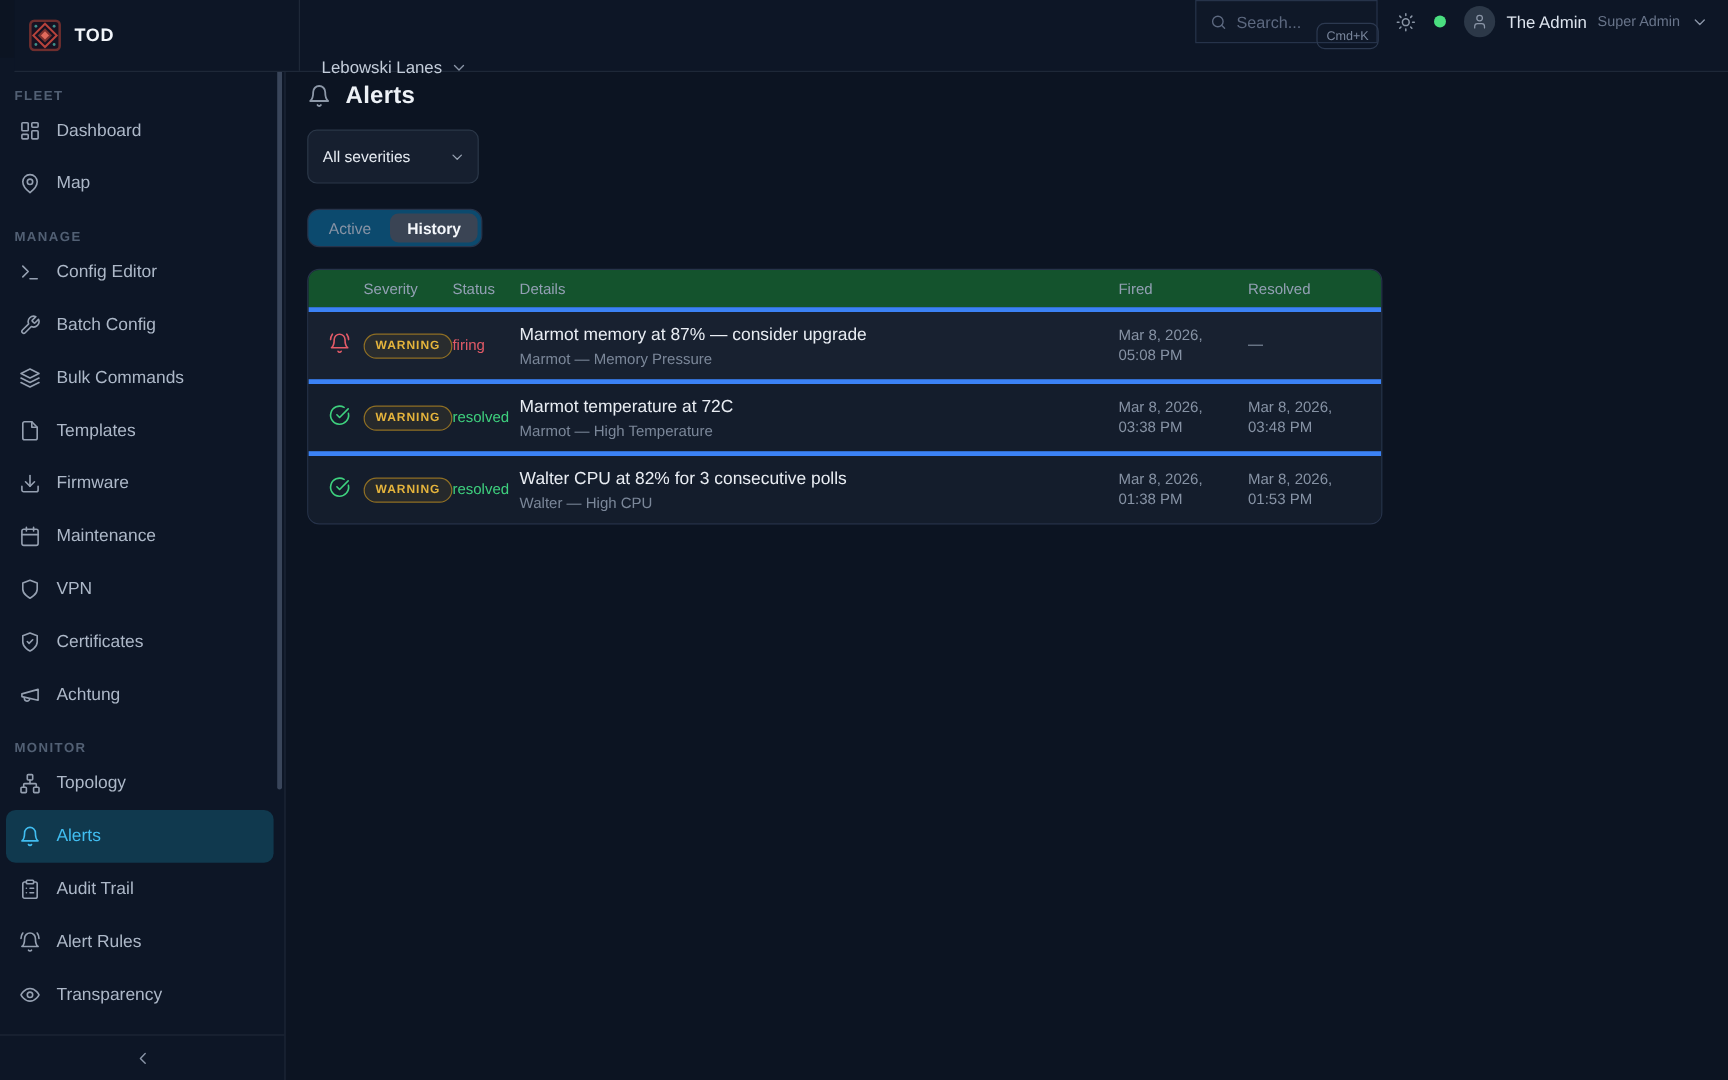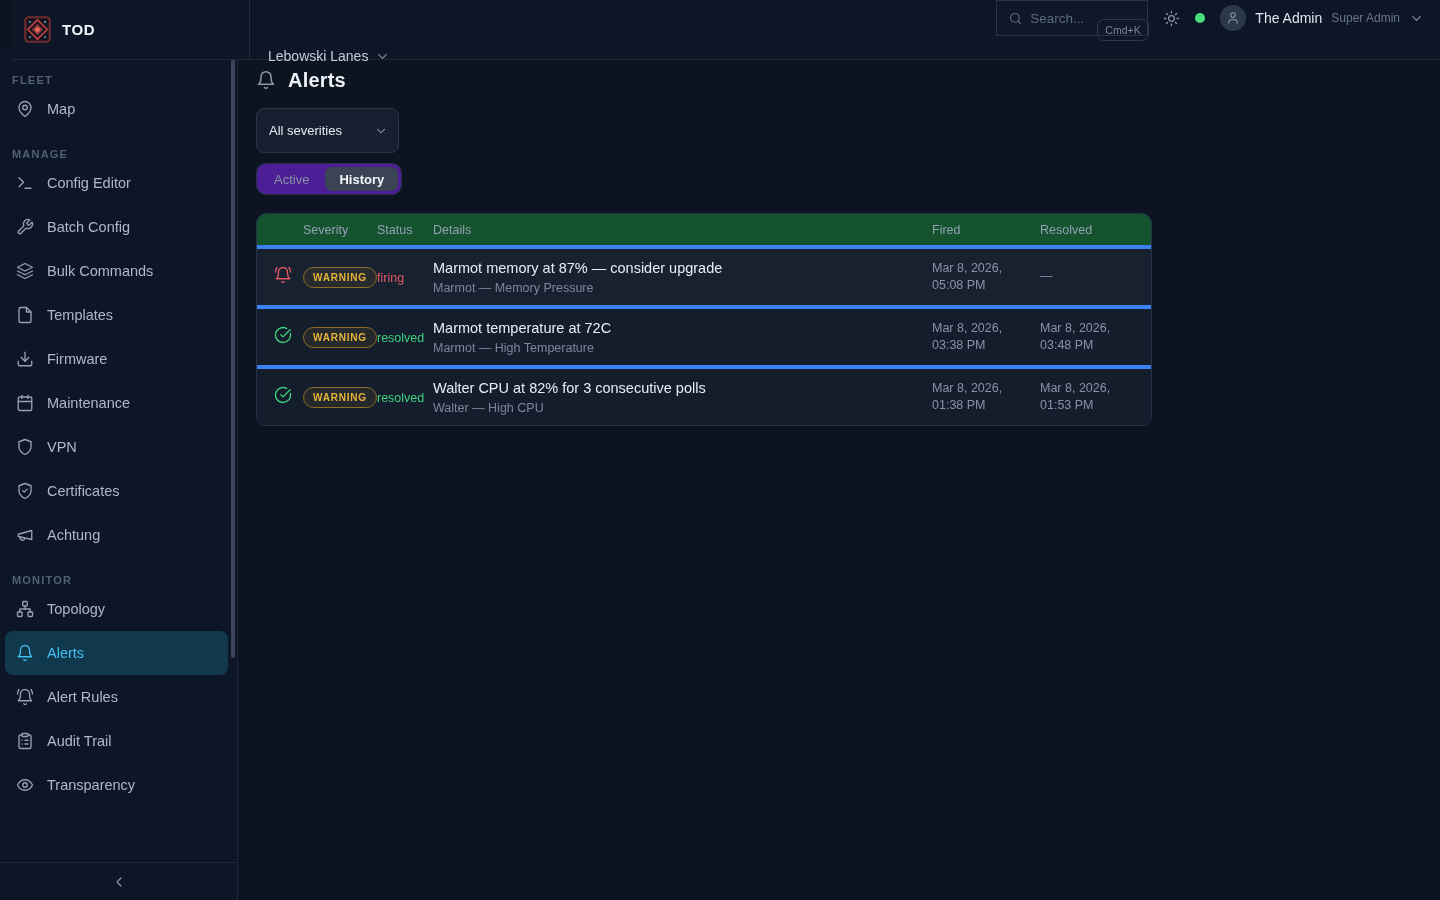--- a/index.html
+++ b/index.html
@@ -94,22 +94,22 @@
 
   .select {
     margin-top:16px; width:143px; height:45px;
     background:#161f2f; border:1px solid #2b3748; border-radius:8px;
     display:flex; align-items:center; padding:0 10px 0 12px;
     font-size:13px; color:#e6ebf2; cursor:pointer;
   }
   .select .ic { margin-left:auto; color:#97a2b2; }
 
   .tabs {
-    margin-top:10px; display:inline-flex; align-items:center;
-    background:#4c1d95; border:1px solid #27334a; border-radius:10px; padding:3px; gap:2px;
+    margin-top:21px; display:inline-flex; align-items:center;
+    background:#0c4a6e; border:1px solid #27334a; border-radius:10px; padding:3px; gap:2px;
   }
   .tab {
     height:24px; padding:0 14px; border-radius:7px;
     display:flex; align-items:center; font-size:13px; color:#8793a5; cursor:pointer;
   }
   .tab.active { background:#3a4454; color:#f4f7fb; font-weight:600; }
 
   
   .table {
     margin-top:18px; width:896px;
@@ -216,20 +216,31 @@
   </div>
 </div>
 
 <div class="sidebar">
   <div>
       <div class="side-section">
         <div class="section-label">FLEET</div>
         <div class="nav-item">
           <span class="ic">
             <svg width="18" height="18" viewBox="0 0 24 24" fill="none" stroke="currentColor" stroke-width="1.8" stroke-linecap="round" stroke-linejoin="round">
+              <rect x="3" y="3" width="7" height="9" rx="1"></rect>
+              <rect x="14" y="3" width="7" height="5" rx="1"></rect>
+              <rect x="14" y="12" width="7" height="9" rx="1"></rect>
+              <rect x="3" y="16" width="7" height="5" rx="1"></rect>
+            </svg>
+          </span>
+          <span class="nav-label">Dashboard</span>
+        </div>
+        <div class="nav-item">
+          <span class="ic">
+            <svg width="18" height="18" viewBox="0 0 24 24" fill="none" stroke="currentColor" stroke-width="1.8" stroke-linecap="round" stroke-linejoin="round">
               <path d="M20 10c0 6-8 12-8 12s-8-6-8-12a8 8 0 0 1 16 0z"></path>
               <circle cx="12" cy="10" r="3"></circle>
             </svg>
           </span>
           <span class="nav-label">Map</span>
         </div>
       </div>
       <div class="side-section">
         <div class="section-label">MANAGE</div>
         <div class="nav-item">
@@ -331,44 +342,44 @@
           <span class="nav-label">Topology</span>
         </div>
         <div class="nav-item active">
           <span class="ic">
             <svg width="18" height="18" viewBox="0 0 24 24" fill="none" stroke="currentColor" stroke-width="1.8" stroke-linecap="round" stroke-linejoin="round">
               <path d="M6 8a6 6 0 0 1 12 0c0 7 3 9 3 9H3s3-2 3-9"></path>
               <path d="M10.3 21a1.94 1.94 0 0 0 3.4 0"></path>
             </svg>
           </span>
           <span class="nav-label">Alerts</span>
-        </div>
-        <div class="nav-item">
-          <span class="ic">
-            <svg width="18" height="18" viewBox="0 0 24 24" fill="none" stroke="currentColor" stroke-width="1.8" stroke-linecap="round" stroke-linejoin="round">
-              <path d="M6 8a6 6 0 0 1 12 0c0 7 3 9 3 9H3s3-2 3-9"></path>
-              <path d="M10.3 21a1.94 1.94 0 0 0 3.4 0"></path>
-              <path d="M4 2C2.8 3.7 2 5.7 2 8"></path>
-              <path d="M22 8c0-2.3-.8-4.3-2-6"></path>
-            </svg>
-          </span>
-          <span class="nav-label">Alert Rules</span>
         </div>
         <div class="nav-item">
           <span class="ic">
             <svg width="18" height="18" viewBox="0 0 24 24" fill="none" stroke="currentColor" stroke-width="1.8" stroke-linecap="round" stroke-linejoin="round">
               <rect x="8" y="2" width="8" height="4" rx="1"></rect>
               <path d="M16 4h2a2 2 0 0 1 2 2v14a2 2 0 0 1-2 2H6a2 2 0 0 1-2-2V6a2 2 0 0 1 2-2h2"></path>
               <line x1="12" y1="11" x2="16" y2="11"></line>
               <line x1="12" y1="16" x2="16" y2="16"></line>
               <line x1="8" y1="11" x2="8.01" y2="11"></line>
               <line x1="8" y1="16" x2="8.01" y2="16"></line>
             </svg>
           </span>
           <span class="nav-label">Audit Trail</span>
+        </div>
+        <div class="nav-item">
+          <span class="ic">
+            <svg width="18" height="18" viewBox="0 0 24 24" fill="none" stroke="currentColor" stroke-width="1.8" stroke-linecap="round" stroke-linejoin="round">
+              <path d="M6 8a6 6 0 0 1 12 0c0 7 3 9 3 9H3s3-2 3-9"></path>
+              <path d="M10.3 21a1.94 1.94 0 0 0 3.4 0"></path>
+              <path d="M4 2C2.8 3.7 2 5.7 2 8"></path>
+              <path d="M22 8c0-2.3-.8-4.3-2-6"></path>
+            </svg>
+          </span>
+          <span class="nav-label">Alert Rules</span>
         </div>
         <div class="nav-item">
           <span class="ic">
             <svg width="18" height="18" viewBox="0 0 24 24" fill="none" stroke="currentColor" stroke-width="1.8" stroke-linecap="round" stroke-linejoin="round">
               <path d="M2 12s3.5-7 10-7 10 7 10 7-3.5 7-10 7-10-7-10-7z"></path>
               <circle cx="12" cy="12" r="3"></circle>
             </svg>
           </span>
           <span class="nav-label">Transparency</span>
         </div>

